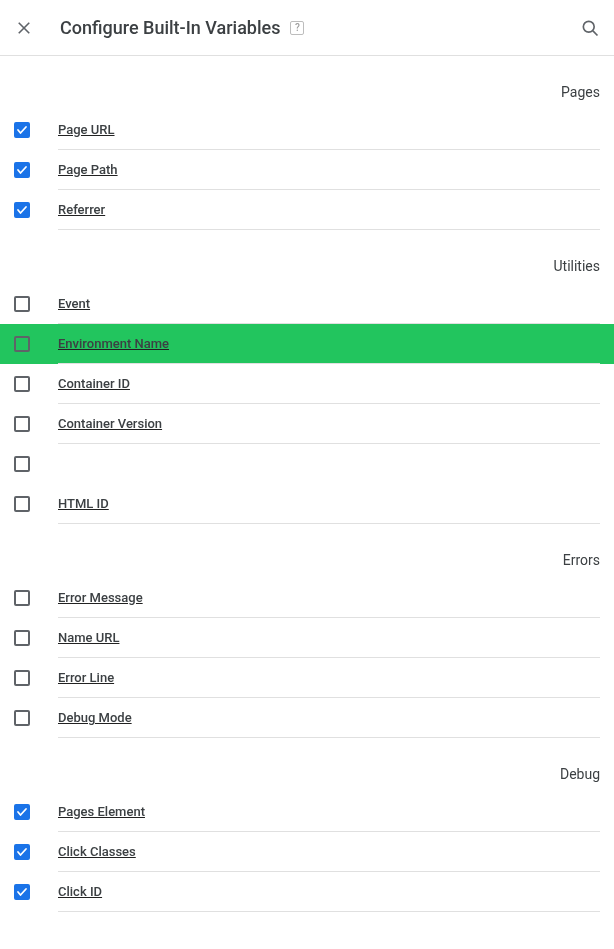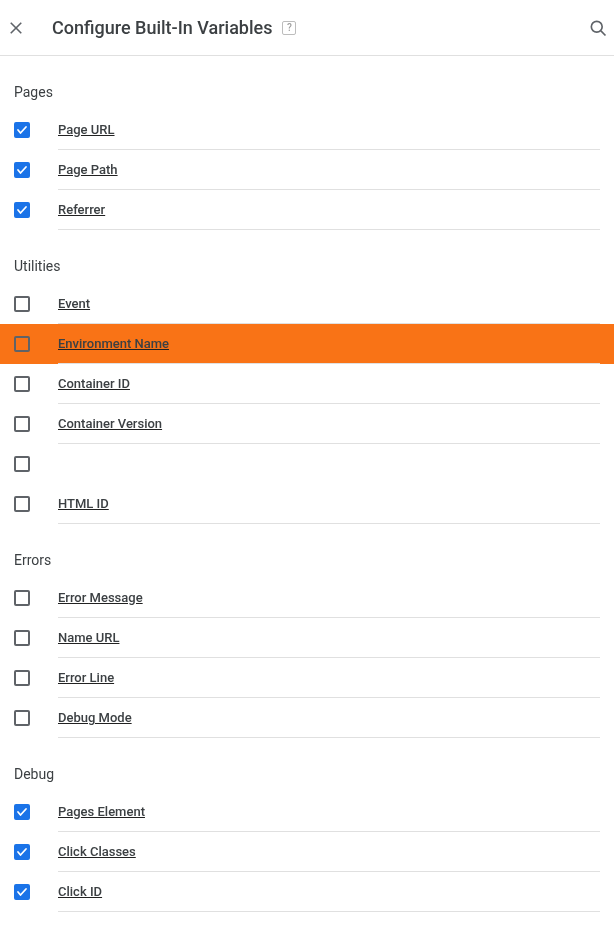--- a/index.html
+++ b/index.html
@@ -7,21 +7,21 @@
     margin: 0;
     padding: 0;
     font-family: Roboto, "Helvetica Neue", Arial, sans-serif;
     background: #fff;
     color: #212121;
     width: 614px;
   }
   .header {
     display: flex;
     align-items: center;
-    padding: 12px 4px;
+    padding: 12px 12px;
     border-bottom: 1px solid #e0e0e0;
     height: 56px;
   }
   .close-btn {
     width: 24px;
     height: 24px;
     display: flex;
     align-items: center;
     justify-content: center;
     cursor: pointer;
@@ -56,36 +56,37 @@
     align-items: center;
     justify-content: center;
     cursor: pointer;
     color: #5f6368;
   }
   .content {
     padding: 0;
   }
   .section {
     padding-top: 20px;
+    text-align: right;
   }
   .section-heading {
     font-size: 14px;
     color: #3c4043;
     padding: 8px 14px 10px 14px;
   }
   .row {
     display: flex;
     align-items: center;
     height: 40px;
     padding: 0 14px;
     cursor: pointer;
     position: relative;
   }
   .row.highlight {
-    background: #f97316;
+    background: #22c55e;
   }
   .row-label-wrap {
     flex: 1;
     margin-left: 28px;
     height: 100%;
     display: flex;
     align-items: center;
     border-bottom: 1px solid #e0e0e0;
     text-decoration: underline;
   }

